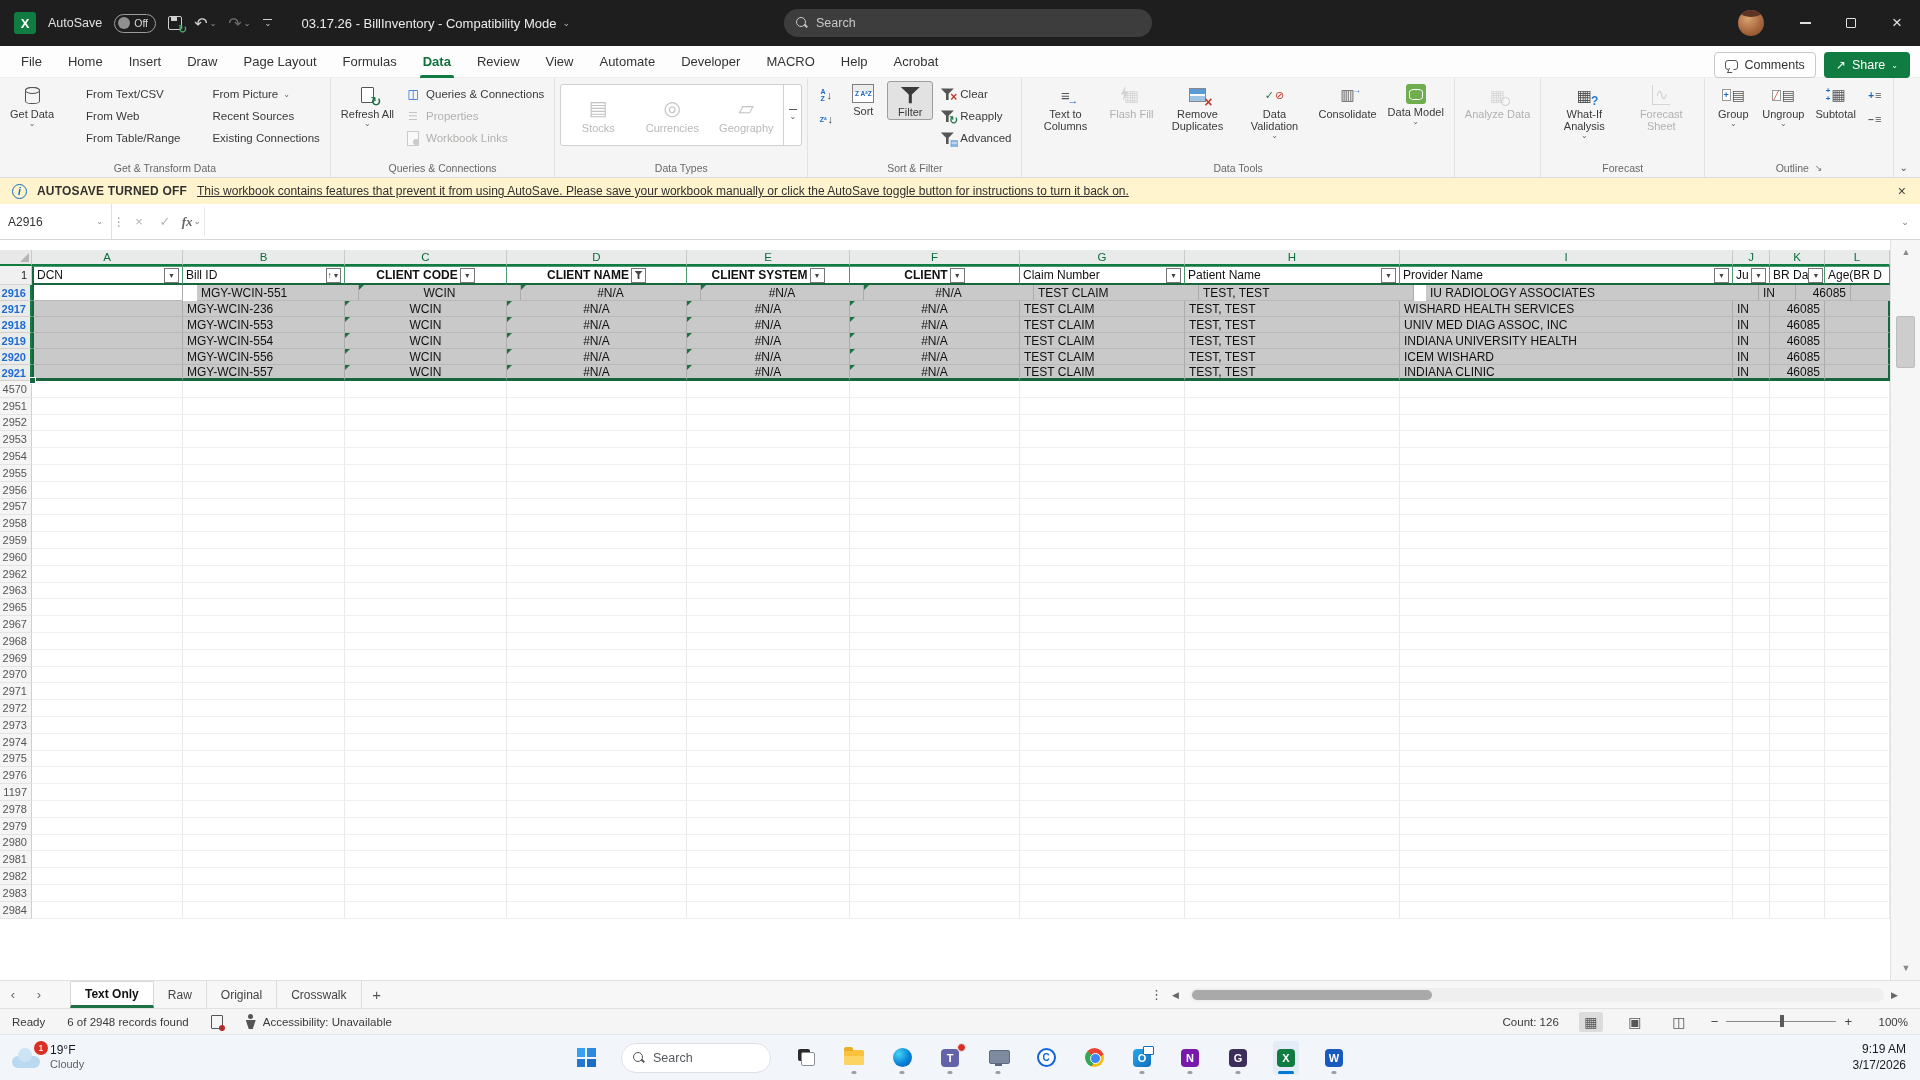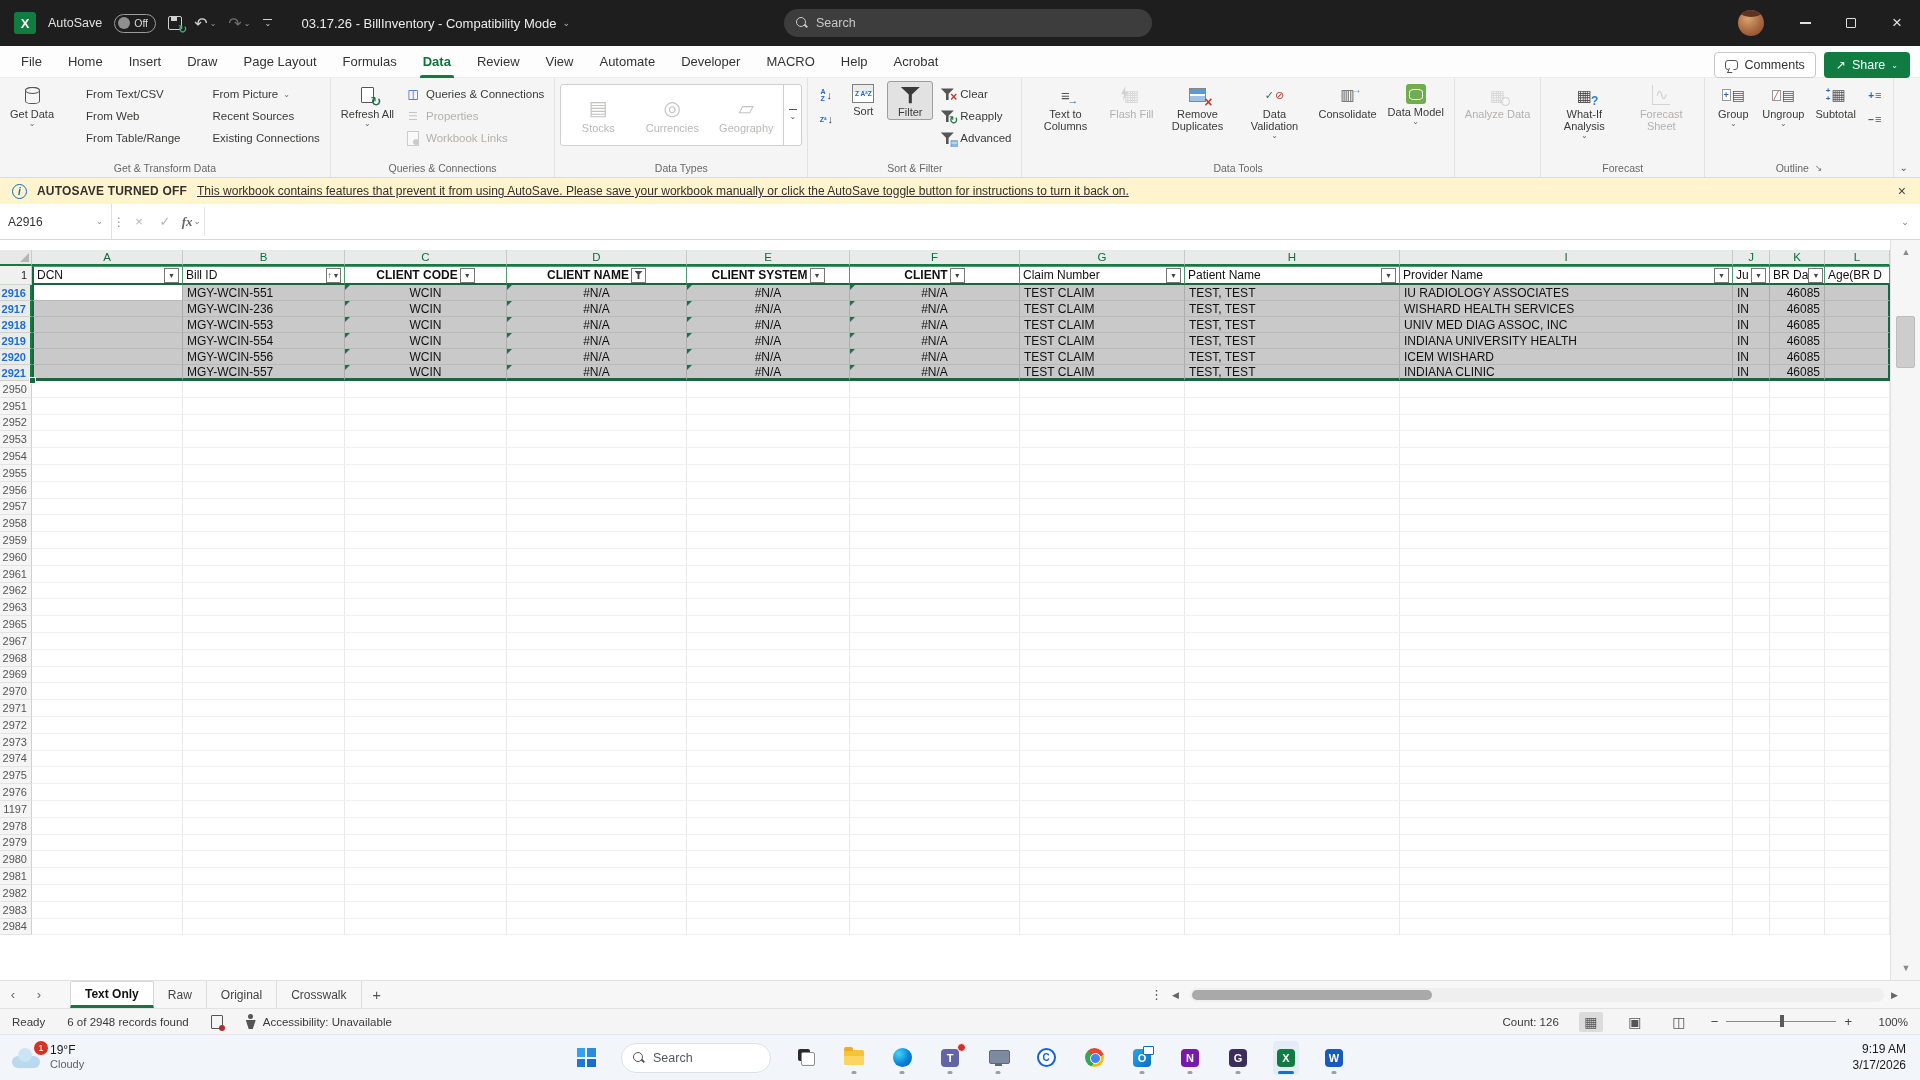--- a/index.html
+++ b/index.html
@@ -668,21 +668,21 @@
               <span class="dd">▼</span>
             </span>
           </div>
           <div class="hcell" style="width: 65px;">
             <span>Age(BR D</span>
           </div>
         </div>
         <div class="rowline drow">
           <div class="rowhdr">2916</div>
           <div class="dcell first active" style="width: 151px; justify-content: flex-start;"></div>
-          <div class="dcell" style="width: 162px; justify-content: flex-start;">
+          <div class="dcell" style="width: 162px; justify-content: flex-start; margin-left: 14px;">
             <span>MGY-WCIN-551</span>
           </div>
           <div class="dcell" style="width: 162px; justify-content: center;">
             <span class="tri"></span>
             <span>WCIN</span>
           </div>
           <div class="dcell" style="width: 180px; justify-content: center;">
             <span class="tri"></span>
             <span>#N/A</span>
           </div>
@@ -693,21 +693,21 @@
           <div class="dcell" style="width: 170px; justify-content: center;">
             <span class="tri"></span>
             <span>#N/A</span>
           </div>
           <div class="dcell" style="width: 165px; justify-content: flex-start;">
             <span>TEST CLAIM</span>
           </div>
           <div class="dcell" style="width: 215px; justify-content: flex-start;">
             <span>TEST, TEST</span>
           </div>
-          <div class="dcell" style="width: 333px; justify-content: flex-start;">
+          <div class="dcell" style="width: 333px; justify-content: flex-start; margin-left: 12px;">
             <span>IU RADIOLOGY ASSOCIATES</span>
           </div>
           <div class="dcell" style="width: 37px; justify-content: flex-start;">
             <span>IN</span>
           </div>
           <div class="dcell" style="width: 55px; justify-content: flex-end;">
             <span>46085</span>
           </div>
           <div class="dcell last" style="width: 65px; justify-content: flex-start;"></div>
         </div>
@@ -900,21 +900,21 @@
           </div>
           <div class="dcell" style="width: 37px; justify-content: flex-start;">
             <span>IN</span>
           </div>
           <div class="dcell" style="width: 55px; justify-content: flex-end;">
             <span>46085</span>
           </div>
           <div class="dcell last" style="width: 65px; justify-content: flex-start;"></div>
         </div>
         <div class="rowline erow">
-          <div class="rowhdr">2950</div>
+          <div class="rowhdr">4570</div>
           <div class="ecell" style="width: 151px;"></div>
           <div class="ecell" style="width: 162px;"></div>
           <div class="ecell" style="width: 162px;"></div>
           <div class="ecell" style="width: 180px;"></div>
           <div class="ecell" style="width: 163px;"></div>
           <div class="ecell" style="width: 170px;"></div>
           <div class="ecell" style="width: 165px;"></div>
           <div class="ecell" style="width: 215px;"></div>
           <div class="ecell" style="width: 333px;"></div>
           <div class="ecell" style="width: 37px;"></div>
@@ -1051,35 +1051,20 @@
           <div class="ecell" style="width: 170px;"></div>
           <div class="ecell" style="width: 165px;"></div>
           <div class="ecell" style="width: 215px;"></div>
           <div class="ecell" style="width: 333px;"></div>
           <div class="ecell" style="width: 37px;"></div>
           <div class="ecell" style="width: 55px;"></div>
           <div class="ecell" style="width: 65px;"></div>
         </div>
         <div class="rowline erow">
           <div class="rowhdr">2960</div>
-          <div class="ecell" style="width: 151px;"></div>
-          <div class="ecell" style="width: 162px;"></div>
-          <div class="ecell" style="width: 162px;"></div>
-          <div class="ecell" style="width: 180px;"></div>
-          <div class="ecell" style="width: 163px;"></div>
-          <div class="ecell" style="width: 170px;"></div>
-          <div class="ecell" style="width: 165px;"></div>
-          <div class="ecell" style="width: 215px;"></div>
-          <div class="ecell" style="width: 333px;"></div>
-          <div class="ecell" style="width: 37px;"></div>
-          <div class="ecell" style="width: 55px;"></div>
-          <div class="ecell" style="width: 65px;"></div>
-        </div>
-        <div class="rowline erow">
-          <div class="rowhdr">2961</div>
           <div class="ecell" style="width: 151px;"></div>
           <div class="ecell" style="width: 162px;"></div>
           <div class="ecell" style="width: 162px;"></div>
           <div class="ecell" style="width: 180px;"></div>
           <div class="ecell" style="width: 163px;"></div>
           <div class="ecell" style="width: 170px;"></div>
           <div class="ecell" style="width: 165px;"></div>
           <div class="ecell" style="width: 215px;"></div>
           <div class="ecell" style="width: 333px;"></div>
           <div class="ecell" style="width: 37px;"></div>

